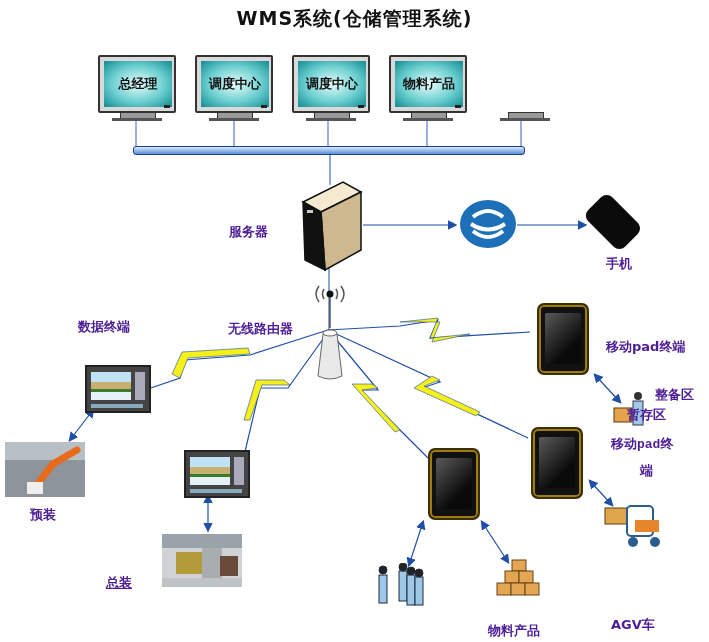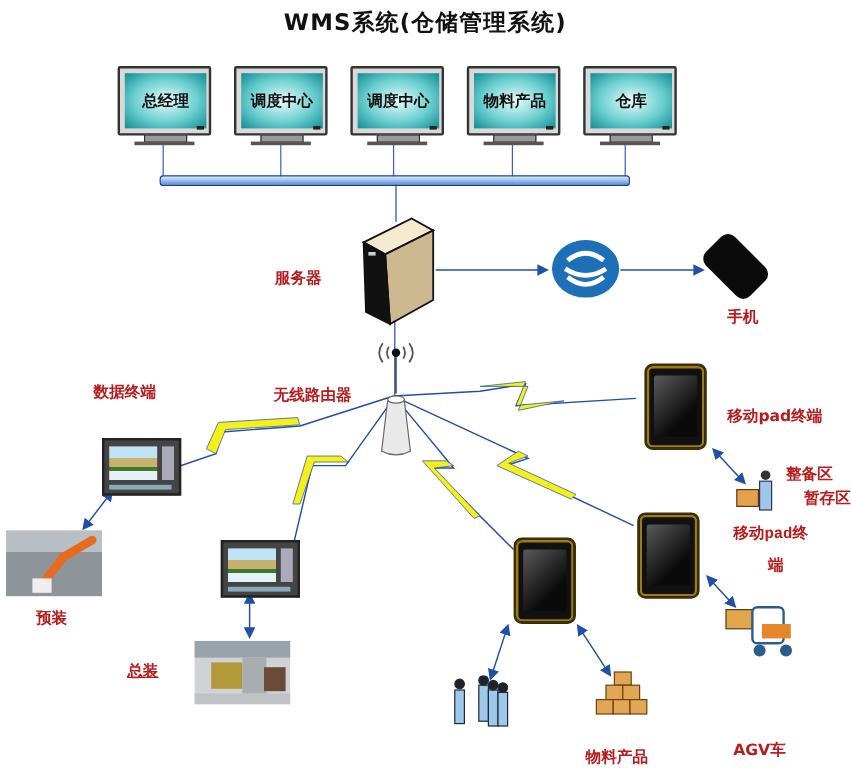--- a/index.html
+++ b/index.html
@@ -1,20 +1,20 @@
 <!DOCTYPE html>
 <html><head>
 <meta charset="utf-8">
 <style>
   html, body { margin:0; padding:0; background:#ffffff; }
   body { width:709px; height:642px; position:relative; overflow:hidden;
          font-family:"DejaVu Sans", "Liberation Sans", sans-serif; color:#111; }
   .abs { position:absolute; }
   .title { left:0; width:709px; top:6px; text-align:center; font-size:19px; font-weight:bold; letter-spacing:1px; }
-  .lbl { position:absolute; font-size:13px; font-weight:bold; white-space:nowrap; color:#b91c1c; }
+  .lbl { position:absolute; font-size:13px; font-weight:bold; white-space:nowrap; color:#4c1d95; }
   .monitor { position:absolute; width:78px; height:66px; }
   .monitor .bezel { position:absolute; left:0; top:0; width:74px; height:54px; background:#d9d9d9; border:2px solid #333; border-radius:2px; }
   .monitor .screen { position:absolute; left:4px; top:4px; width:68px; height:46px;
      background:radial-gradient(ellipse at center, #e8fbfb 0%, #6ccfd0 55%, #118c93 100%);
      display:flex; align-items:center; justify-content:center; font-size:13px; font-weight:bold; color:#111; }
   .monitor .btn { position:absolute; right:4px; bottom:3px; width:6px; height:3px; background:#222; }
   .monitor .stand { position:absolute; left:22px; top:57px; width:34px; height:5px; background:#9a9a9a; border:1px solid #333; }
   .monitor .foot { position:absolute; left:14px; top:63px; width:50px; height:3px; background:#555; }
   .bus { left:133px; top:146px; width:390px; height:7px; background:linear-gradient(#d8ebff,#5b8fd6); border:1px solid #1b3f8f; border-radius:3px; }
   .tablet { position:absolute; width:48px; height:68px; background:#111; border-radius:7px; border:2px solid #3a3000; box-shadow: inset 0 0 0 2px #a07a12; }
@@ -105,24 +105,20 @@
 </div>
 <div class="monitor" style="left:389px;top:55px;">
   <div class="bezel">
       <div class="screen">物料产品</div>
       <div class="btn"></div>
     </div>
   <div class="stand"></div>
     <div class="foot"></div>
 </div>
 <div class="monitor" style="left:486px;top:55px;">
-  <div class="bezel">
-      <div class="screen">仓库</div>
-      <div class="btn"></div>
-    </div>
   <div class="stand"></div>
     <div class="foot"></div>
 </div>
 
 <div class="abs bus"></div>
 
 <svg class="abs" style="left:295px;top:180px;" width="72" height="92">
   <polygon points="8,22 48,2 66,12 26,32" fill="#f5ead0" stroke="#111" stroke-width="1.5"></polygon>
   <polygon points="26,32 66,12 66,70 30,90" fill="#cdb890" stroke="#111" stroke-width="1.5"></polygon>
   <polygon points="8,22 26,32 30,90 10,80" fill="#111" stroke="#111" stroke-width="1.5"></polygon>
@@ -171,21 +167,21 @@
   </div>
 
 <svg class="photo" style="left:162px;top:534px;" width="80" height="53">
   <rect width="80" height="53" fill="#cfd3d6"></rect>
   <rect x="0" y="0" width="80" height="14" fill="#9aa3aa"></rect>
   <rect x="14" y="18" width="26" height="22" fill="#b29a3a"></rect>
   <rect x="40" y="14" width="20" height="30" fill="#a8adb0"></rect>
   <rect x="58" y="22" width="18" height="20" fill="#6a4b3a"></rect>
   <rect x="0" y="44" width="80" height="9" fill="#bfc3c5"></rect>
 </svg>
-<div class="lbl" style="left:106px;top:550px;text-decoration:underline;">总装</div>
+<div class="lbl" style="left:106px;top:574px;text-decoration:underline;">总装</div>
 
 <div class="tablet" style="left:537px;top:303px;">
     <div class="tscr"></div>
   </div>
 <div class="lbl" style="left:606px;top:338px;">移动pad终端</div>
 
 <div class="tablet" style="left:531px;top:427px;">
     <div class="tscr"></div>
   </div>
 <div class="lbl" style="left:611px;top:435px;font-family:Liberation Mono, monospace;">移动pad终</div>
@@ -194,21 +190,21 @@
 <div class="tablet" style="left:428px;top:448px;">
     <div class="tscr"></div>
   </div>
 
 <svg class="abs" style="left:612px;top:390px;" width="38" height="38">
   <rect x="2" y="18" width="18" height="14" fill="#e6a24a" stroke="#5a3a10"></rect>
   <circle cx="26" cy="6" r="4" fill="#333"></circle>
   <rect x="21" y="11" width="10" height="24" fill="#9fc7e8" stroke="#335"></rect>
 </svg>
 <div class="lbl" style="left:655px;top:386px;">整备区</div>
-<div class="lbl" style="left:670px;top:406px;">暂存区</div>
+<div class="lbl" style="left:627px;top:406px;">暂存区</div>
 
 <svg class="abs" style="left:603px;top:502px;" width="60" height="46">
   <rect x="2" y="6" width="22" height="16" fill="#e0a64c" stroke="#5a3a10"></rect>
   <rect x="24" y="4" width="26" height="30" rx="4" fill="#fff" stroke="#2b5d8c" stroke-width="2"></rect>
   <rect x="32" y="18" width="24" height="12" fill="#e7852a"></rect>
   <circle cx="30" cy="40" r="5" fill="#2b5d8c"></circle>
     <circle cx="52" cy="40" r="5" fill="#2b5d8c"></circle>
 </svg>
 <div class="lbl" style="left:611px;top:568px;margin-top:48px;">AGV车</div>
 

